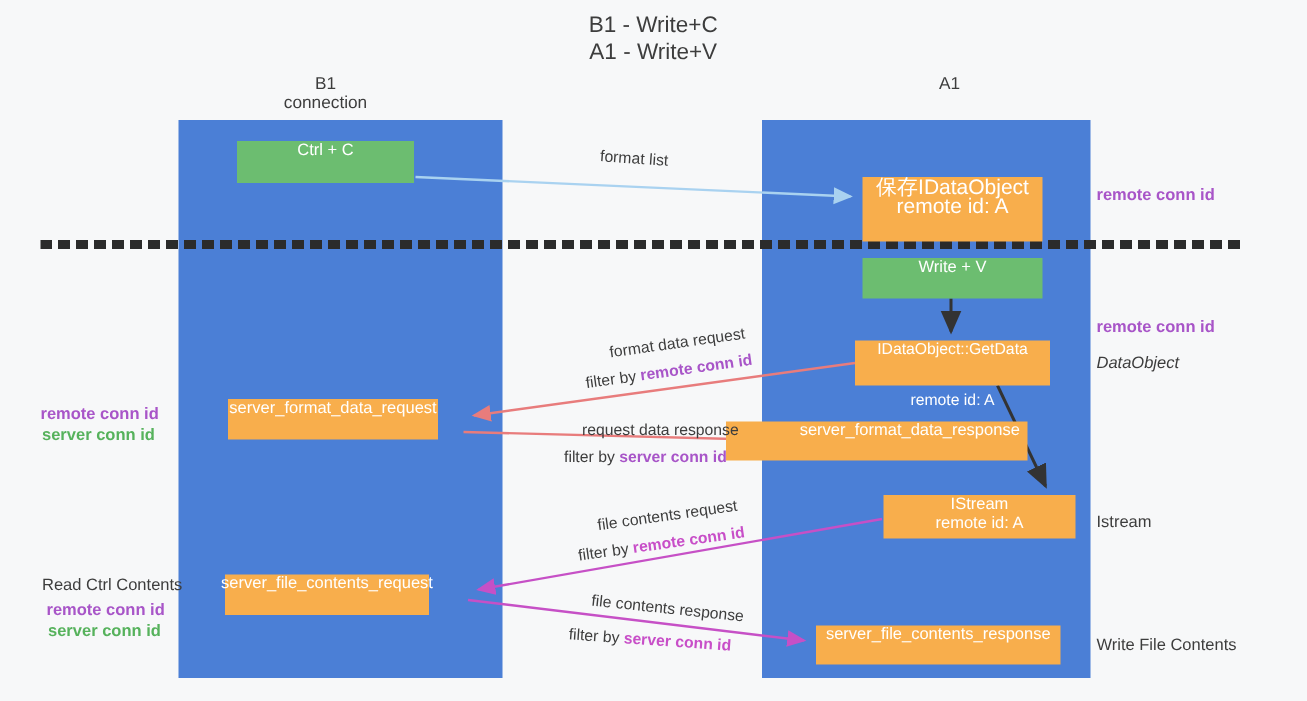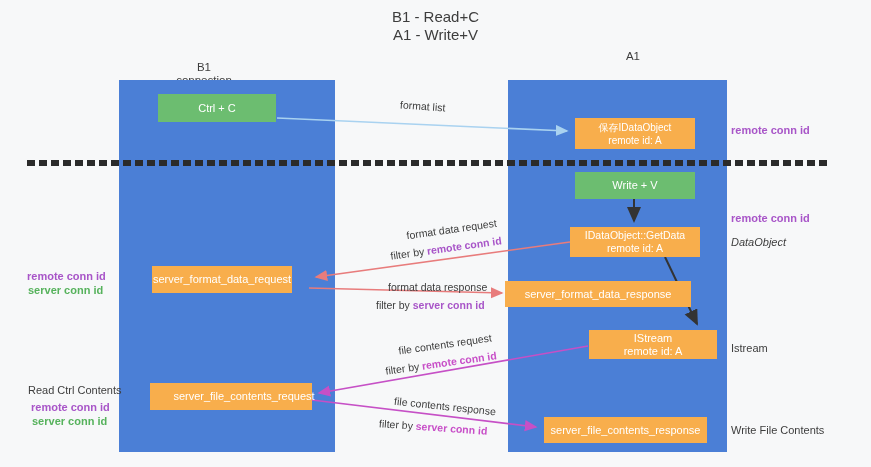--- a/index.html
+++ b/index.html
@@ -11,31 +11,31 @@
   html,body{margin:0;padding:0;}
   body{
     font-family:"Liberation Sans", sans-serif;
     background:var(--background);
     color:var(--text-dark);
   }
   .canvas{position:relative;width:871px;height:467px;overflow:hidden;background:var(--background);}
   .abs{position:absolute;}
   .title{left:0;right:0;top:8px;text-align:center;font-size:15px;line-height:18px;color:var(--text-dark);}
   .col-header{top:50px;width:200px;text-align:center;font-size:11.5px;line-height:13px;color:var(--text-dark);}
-  .col-header.left{left:104px;margin-top:11px;}
+  .col-header.left{left:117px;}
   .col-header.right{left:533px;}
   .column{top:80px;height:372px;background:var(--column-blue);}
   .column.left{left:119px;width:216px;}
   .column.right{left:508px;width:219px;}
   .dashed-sep{
     left:27px;top:160px;width:803px;height:6px;
     background:repeating-linear-gradient(90deg,#2b2b2b 0 8px,transparent 8px 12px);
   }
   .node{
-    display:flex;flex-direction:column;align-items:center;justify-content:center;
+    display:flex;flex-direction:column;align-items:center;
     color:#ffffff;font-size:11px;line-height:13px;text-align:center;white-space:nowrap;
   }
   .node.green{background:var(--box-green);}
   .node.orange{background:var(--box-orange);}
   .flow-label{font-size:10.5px;color:var(--text-dark);white-space:nowrap;}
   .side-label{font-size:11px;white-space:nowrap;}
   .purple{color:var(--text-purple);font-weight:bold;}
   .magenta{color:var(--text-magenta);font-weight:bold;}
   .green-txt{color:var(--text-green);font-weight:bold;}
   svg.arrows{left:0;top:0;pointer-events:none;}
@@ -47,21 +47,21 @@
   .fill-bk{fill:var(--arrow-black);}
   .fill-rd{fill:var(--arrow-red);}
   .fill-mg{fill:var(--arrow-magenta);}
 </style>
 </head>
 <body>
 
 <div class="canvas">
 
   <div class="abs title">
-    <div>B1 - Read+C</div>
+    <div>B1 - Write+C</div>
     <div>A1 - Write+V</div>
   </div>
 
   <div class="abs col-header left">
     <div>B1</div>
     <div>connection</div>
   </div>
   <div class="abs col-header right">
     <div>A1</div>
   </div>
@@ -94,54 +94,54 @@
     <line class="stroke-mg" x1="588" y1="346" x2="319" y2="393" marker-end="url(#m-mg)"></line>
     <line class="stroke-mg" x1="312" y1="400" x2="536" y2="427" marker-end="url(#m-mg)"></line>
   </svg>
 
   <div class="abs node green" style="left:158px;top:94px;width:118px;height:28px;">
     <span>Ctrl + C</span>
   </div>
   <div class="abs node orange" style="left:152px;top:266px;width:140px;height:27px;">
     <span>server_format_data_request</span>
   </div>
-  <div class="abs node orange" style="left:150px;top:383px;width:136px;height:27px;padding-left:26px;">
+  <div class="abs node orange" style="left:150px;top:383px;width:136px;height:27px;">
     <span>server_file_contents_request</span>
   </div>
 
-  <div class="abs node orange" style="left:575px;top:118px;width:120px;height:31px;font-size:10px;">
+  <div class="abs node orange" style="left:575px;top:118px;width:120px;height:43px;font-size:14px;">
     <span>保存IDataObject</span>
     <span>remote id: A</span>
   </div>
   <div class="abs node green" style="left:575px;top:172px;width:120px;height:27px;">
     <span>Write + V</span>
   </div>
-  <div class="abs node orange" style="left:570px;top:227px;width:130px;height:30px;font-size:10.5px;">
+  <div class="abs node orange" style="left:570px;top:227px;width:130px;height:30px;font-size:10.5px;gap:21px;">
     <span>IDataObject::GetData</span>
     <span>remote id: A</span>
   </div>
-  <div class="abs node orange" style="left:505px;top:281px;width:186px;height:26px;">
+  <div class="abs node orange" style="left:484px;top:281px;width:157px;height:26px;padding-left:44px;">
     <span>server_format_data_response</span>
   </div>
   <div class="abs node orange" style="left:589px;top:330px;width:128px;height:29px;">
     <span>IStream</span>
     <span>remote id: A</span>
   </div>
   <div class="abs node orange" style="left:544px;top:417px;width:163px;height:26px;">
     <span>server_file_contents_response</span>
   </div>
 
   <div class="abs flow-label" style="left:400px;top:100px;transform:rotate(4deg);">format list</div>
 
   <div class="abs flow-label" style="left:406px;top:223px;transform:rotate(-8deg);">format data request</div>
   <div class="abs flow-label" style="left:390px;top:242px;transform:rotate(-8deg);">
     <span>filter by </span><span class="purple">remote conn id</span>
   </div>
 
-  <div class="abs flow-label" style="left:388px;top:281px;">format data response</div>
+  <div class="abs flow-label" style="left:388px;top:281px;">request data response</div>
   <div class="abs flow-label" style="left:376px;top:299px;">
     <span>filter by </span><span class="purple">server conn id</span>
   </div>
 
   <div class="abs flow-label" style="left:398px;top:338px;transform:rotate(-8deg);">file contents request</div>
   <div class="abs flow-label" style="left:385px;top:357px;transform:rotate(-8deg);">
     <span>filter by </span><span class="magenta">remote conn id</span>
   </div>
 
   <div class="abs flow-label" style="left:394px;top:400px;transform:rotate(6deg);">file contents response</div>

